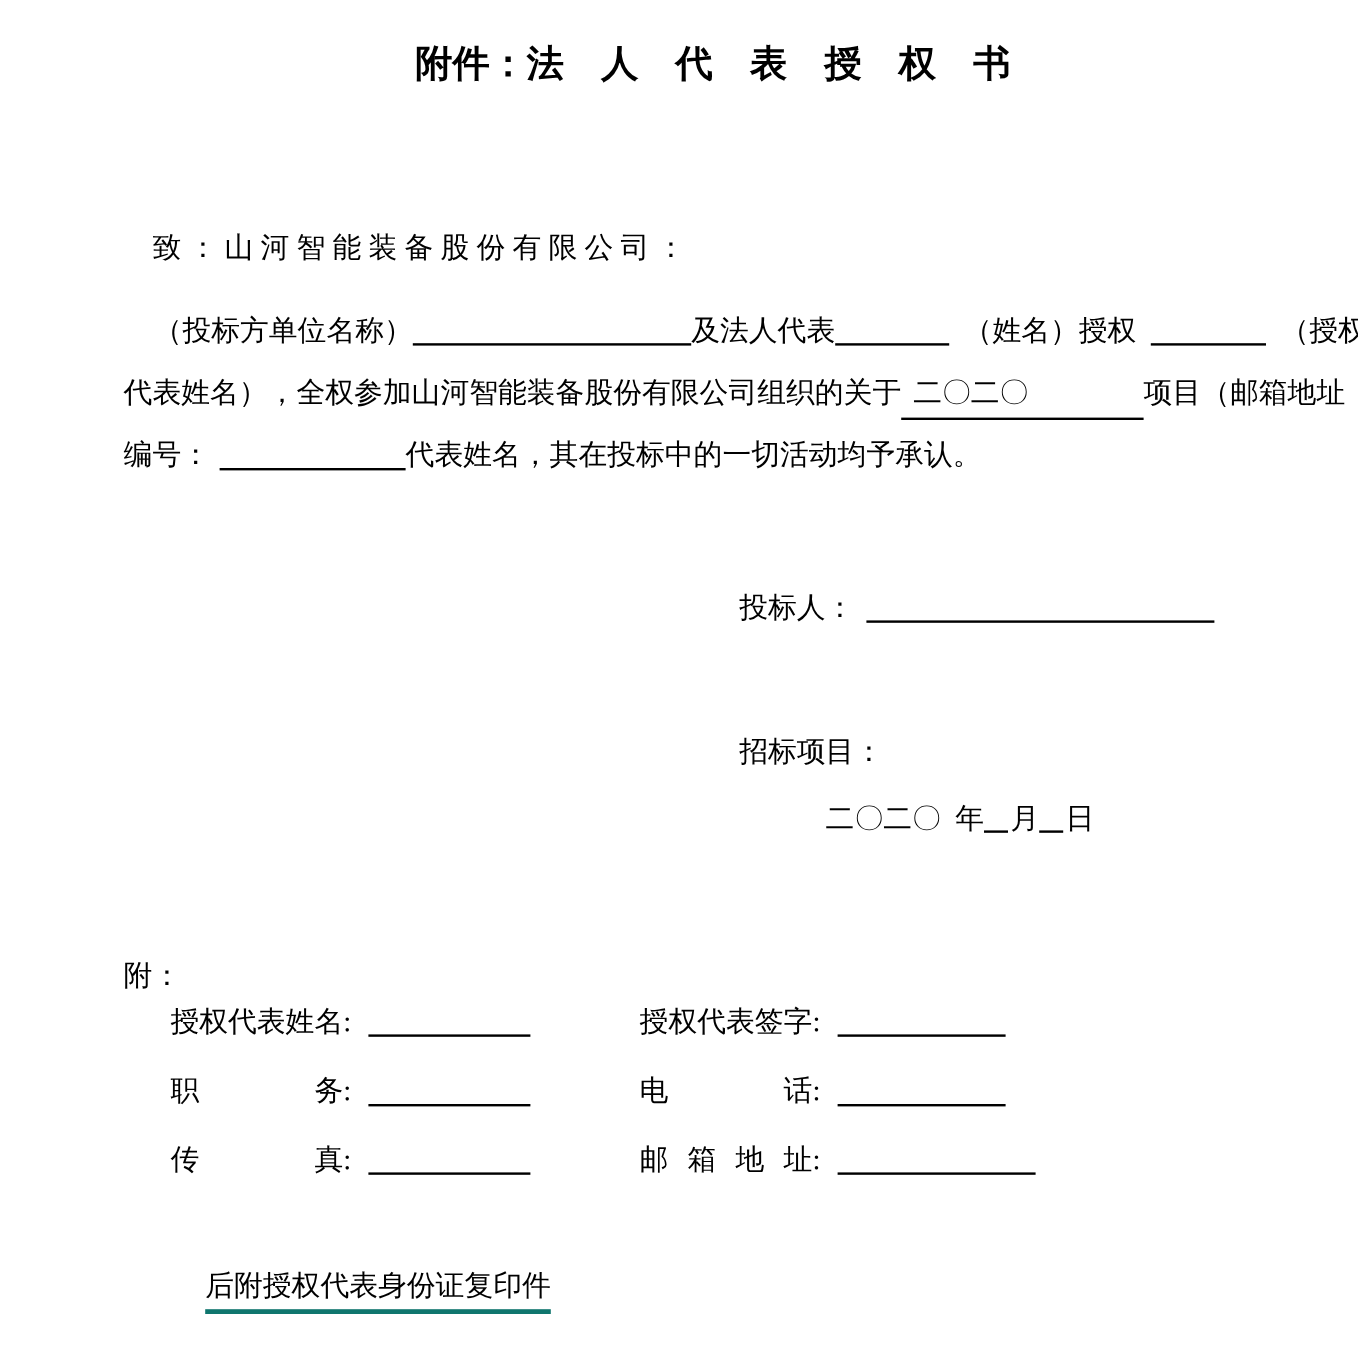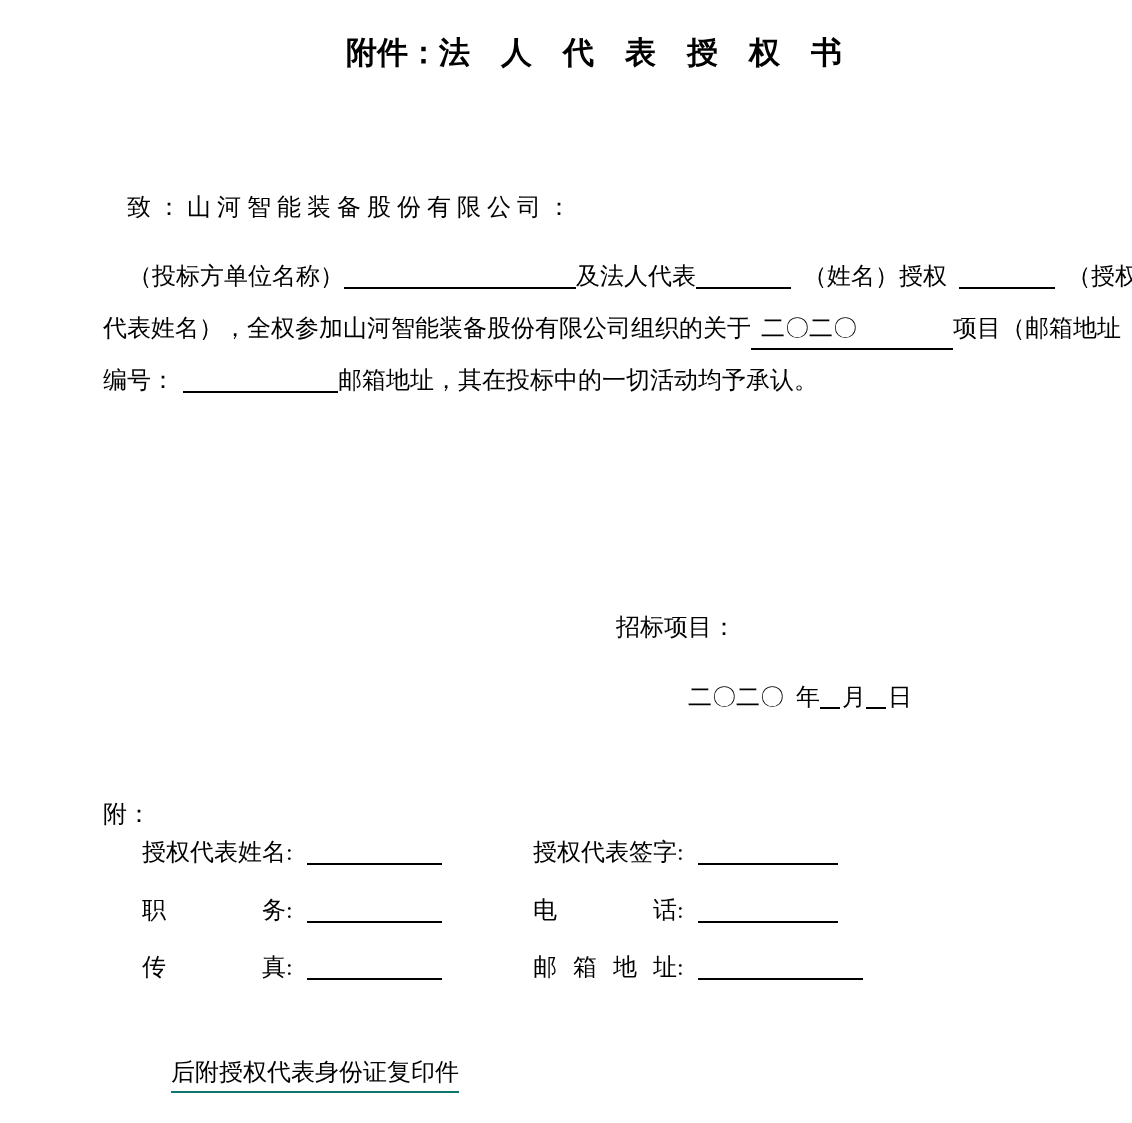--- a/index.html
+++ b/index.html
@@ -39,33 +39,33 @@
   .sp12 { margin-left:12px; }
 
   .fill { display:inline-block; border-bottom:2px solid #000; width:202px;
           box-sizing:border-box; padding-left:10px; }
 
   
   .sig { left:588px; line-height:34px; }
   .sig-bidder { top:490px; }
   .sig-legal  { top:550px; }
   .sig-seal   { top:610px; }
-  .sig-date   { top:680px; left:660px; }
+  .sig-date   { top:666px; left:660px; }
   .date-unit  { margin-left:2px; }
   .date-gap   { margin-left:12px; }
 
   
   .att-heading { top:797px; left:75px; line-height:34px; }
   .att-row { left:114px; width:940px; height:34px; line-height:34px; }
   .r1 { top:835px; } .r2 { top:893px; } .r3 { top:950px; }
   .cell-right { position:absolute; left:419px; top:0; white-space:nowrap; }
   .jlabel { display:inline-block; width:144px; text-align:justify; text-align-last:justify; }
 
   .footer-note { top:1055px; left:143px; line-height:34px; }
-  .footer-note .ul { display:inline-block; border-bottom:2px solid #0f766e; padding-bottom:2px; }
+  .footer-note .ul { display:inline-block; border-bottom:4px solid #0f766e; padding-bottom:2px; }
 </style>
 </head>
 <body>
 
 <div class="page">
 
   <div class="abs title">
     <span>附件：</span>
       <span class="title-main">法人代表授权书</span>
   </div>
@@ -74,23 +74,26 @@
 
   <div class="abs bodyline l1">
     <span class="indent"></span><span>（投标方单位名称）</span><span class="blank b232"></span><span>及法人代表</span><span class="blank b95"></span><span class="sp12">（姓名）授权</span><span class="blank b96"></span><span class="sp12">（授权</span>
   </div>
 
   <div class="abs bodyline l2">
     <span>代表姓名），全权参加山河智能装备股份有限公司组织的关于</span><span class="fill">二〇二〇</span><span>项目（邮箱地址</span>
   </div>
 
   <div class="abs bodyline l3">
-    <span>编号：</span><span class="blank b155"></span><span>邮箱地址，其在投标中的一切活动均予承认。</span>
+    <span>编号：</span><span class="blank b155"></span><span>代表姓名，其在投标中的一切活动均予承认。</span>
   </div>
 
+  <div class="abs sig sig-bidder">
+    <span>投标人：</span><span class="blank b290"></span>
+  </div>
 
 
   <div class="abs sig sig-seal">
     <span>招标项目：</span>
   </div>
 
   <div class="abs sig sig-date">
     <span>二〇二〇</span><span class="date-gap">年</span><span class="blank u20"></span><span class="date-unit">月</span><span class="blank u20"></span><span class="date-unit">日</span>
   </div>
 

